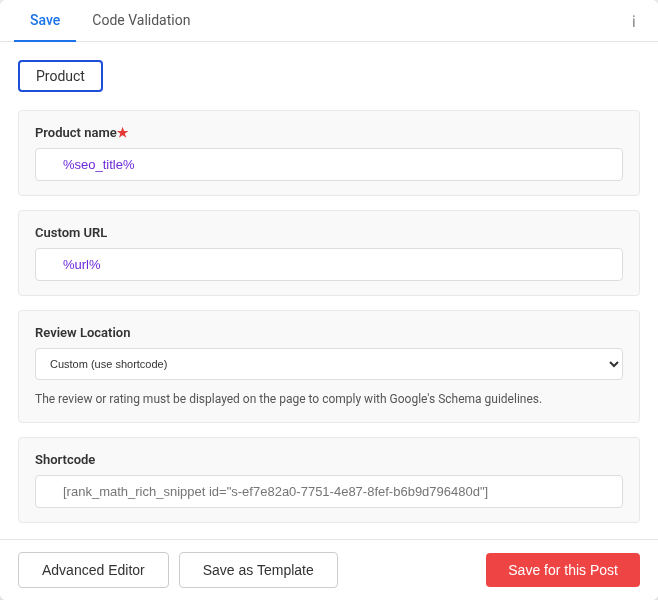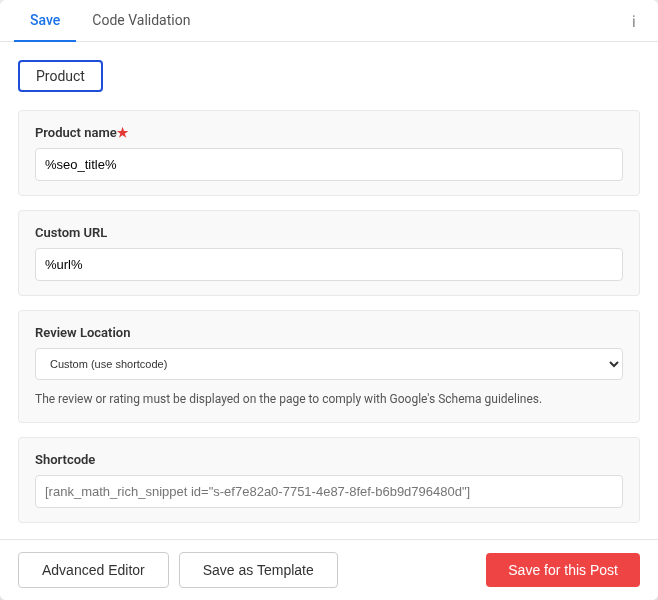--- a/index.html
+++ b/index.html
@@ -114,23 +114,23 @@
       align-items: center;
     }
     .required-star {
       color: #e53935;
       font-size: 13px;
     }
     .field-input {
       width: 100%;
       border: 1px solid #ddd;
       border-radius: 4px;
-      padding: 8px 9px;
+      padding: 8px 27px;
       font-size: 13px;
-      color: #000000;
+      color: #6d28d9;
       background: #fff;
       outline: none;
     }
     .field-select {
       width: 100%;
       border: 1px solid #ddd;
       border-radius: 4px;
       padding: 8px 10px;
       font-size: 11px;
       color: #333;

